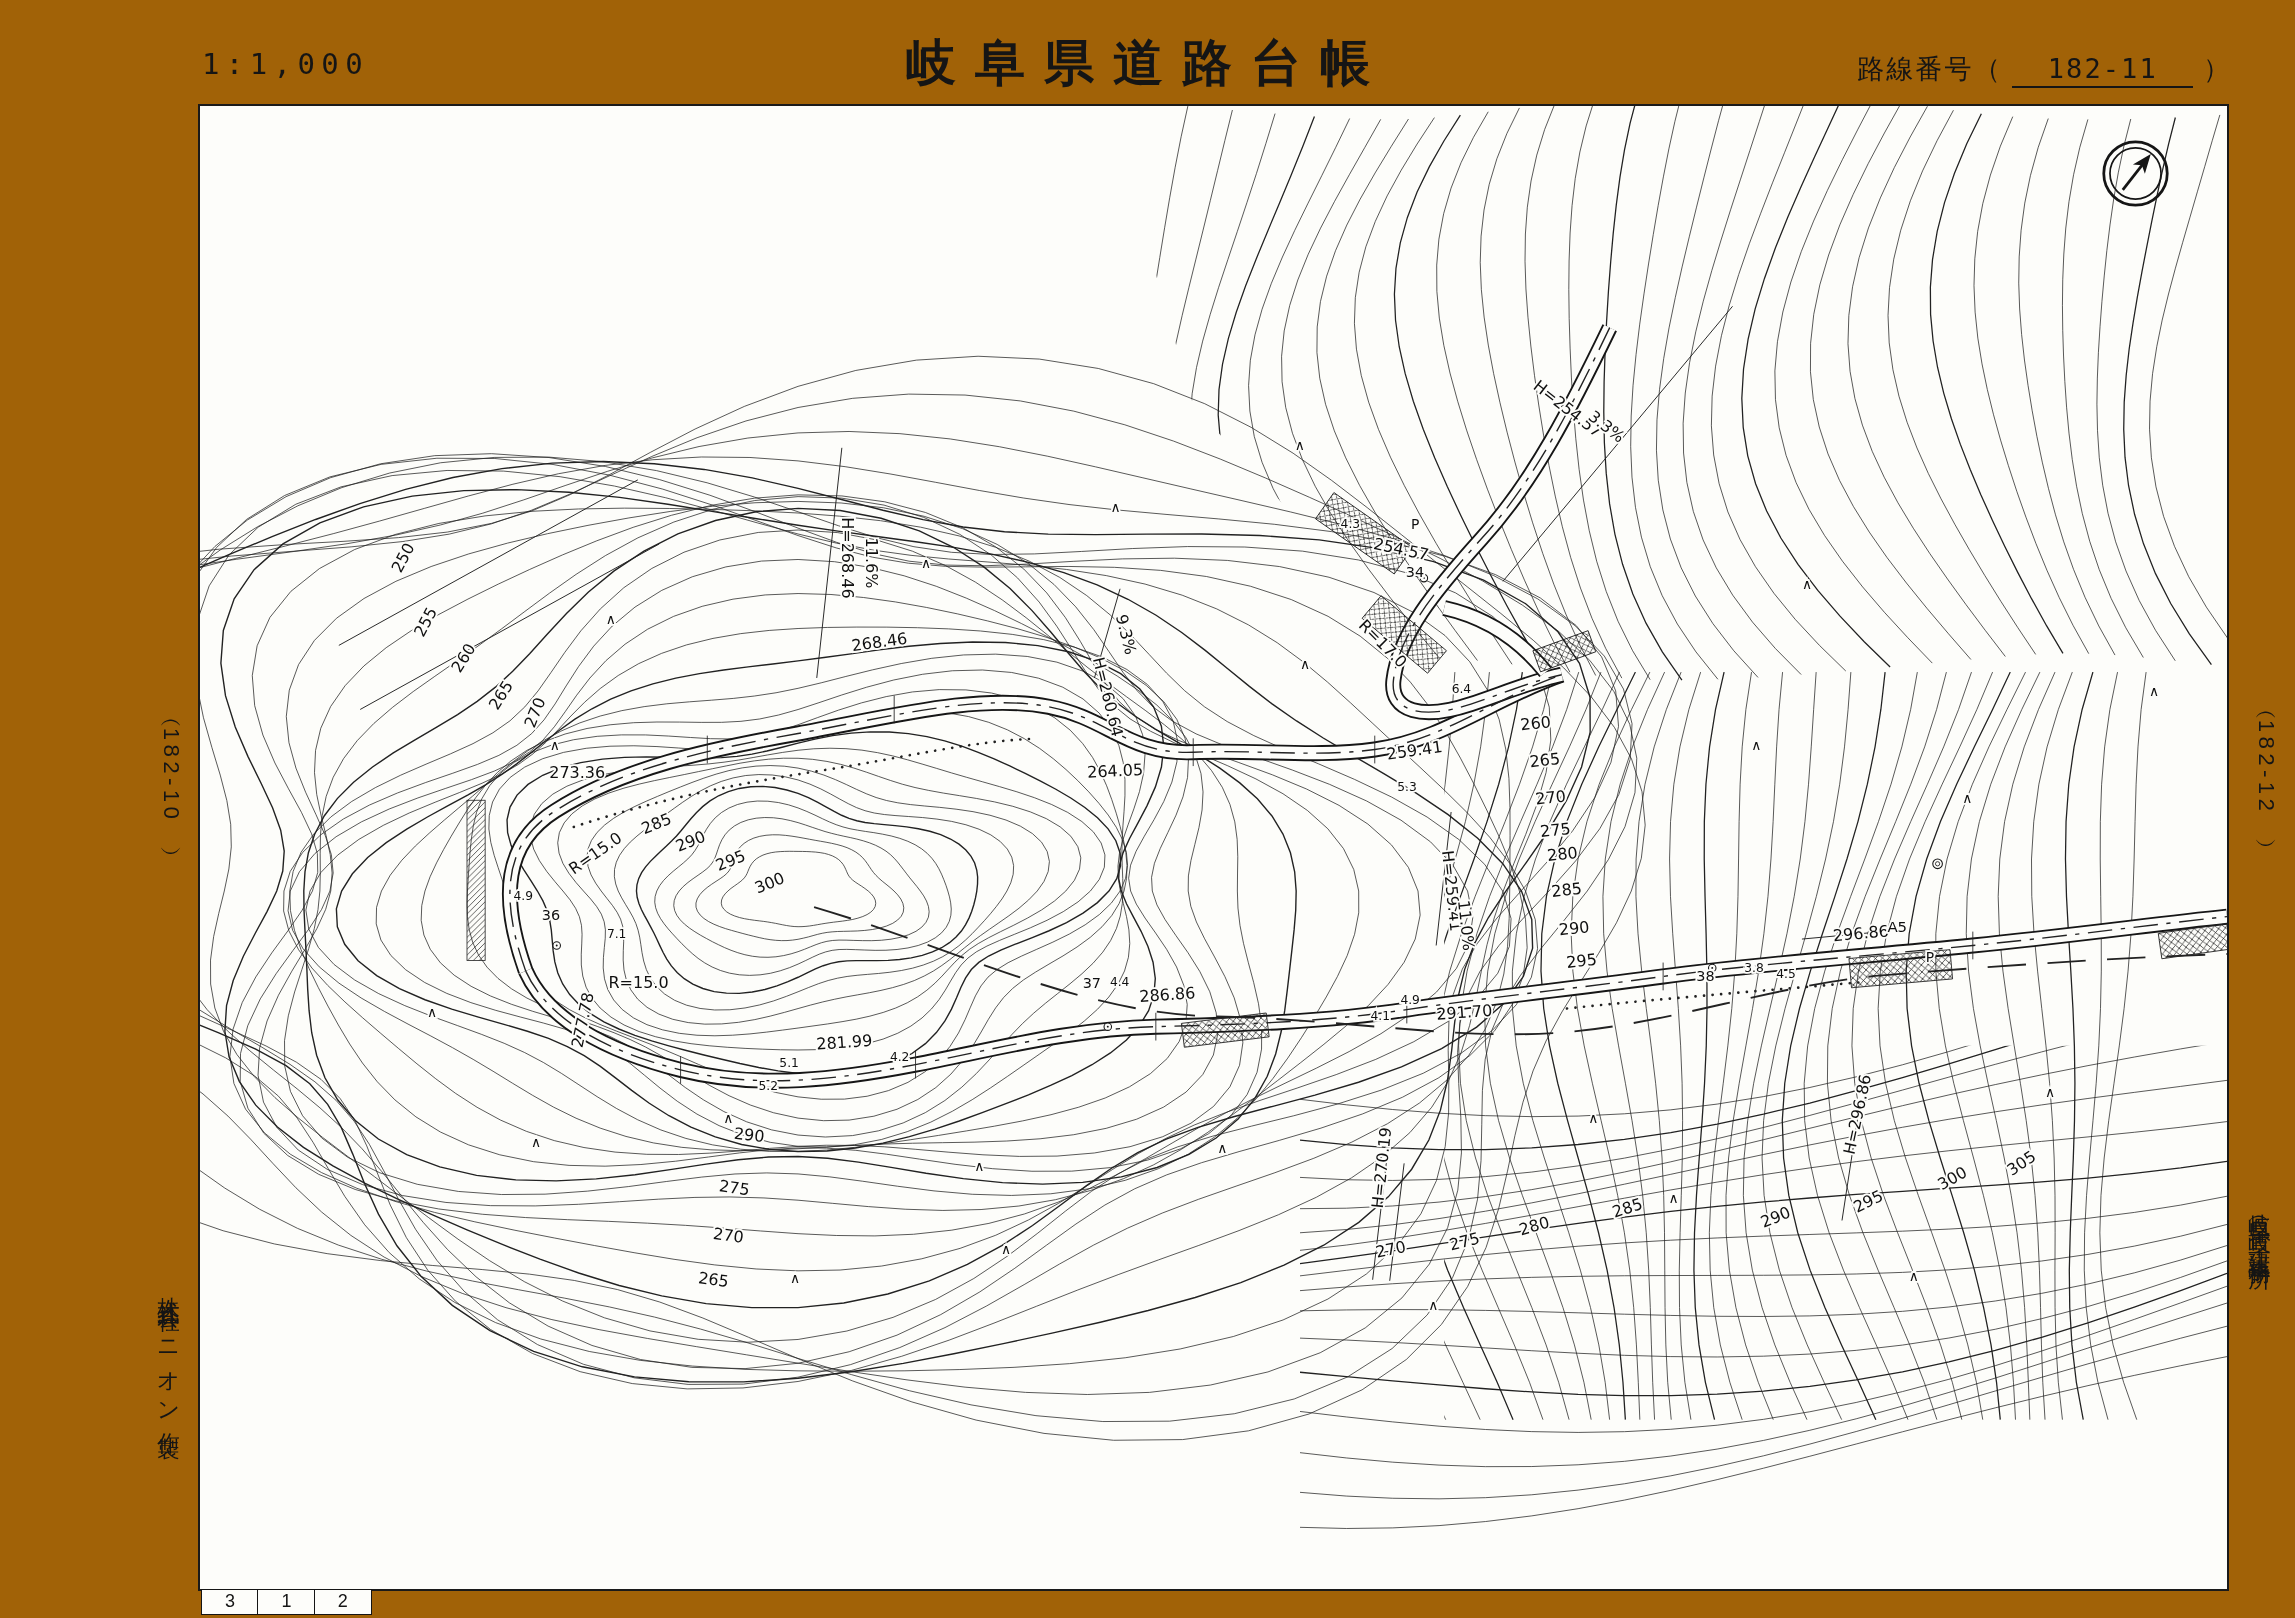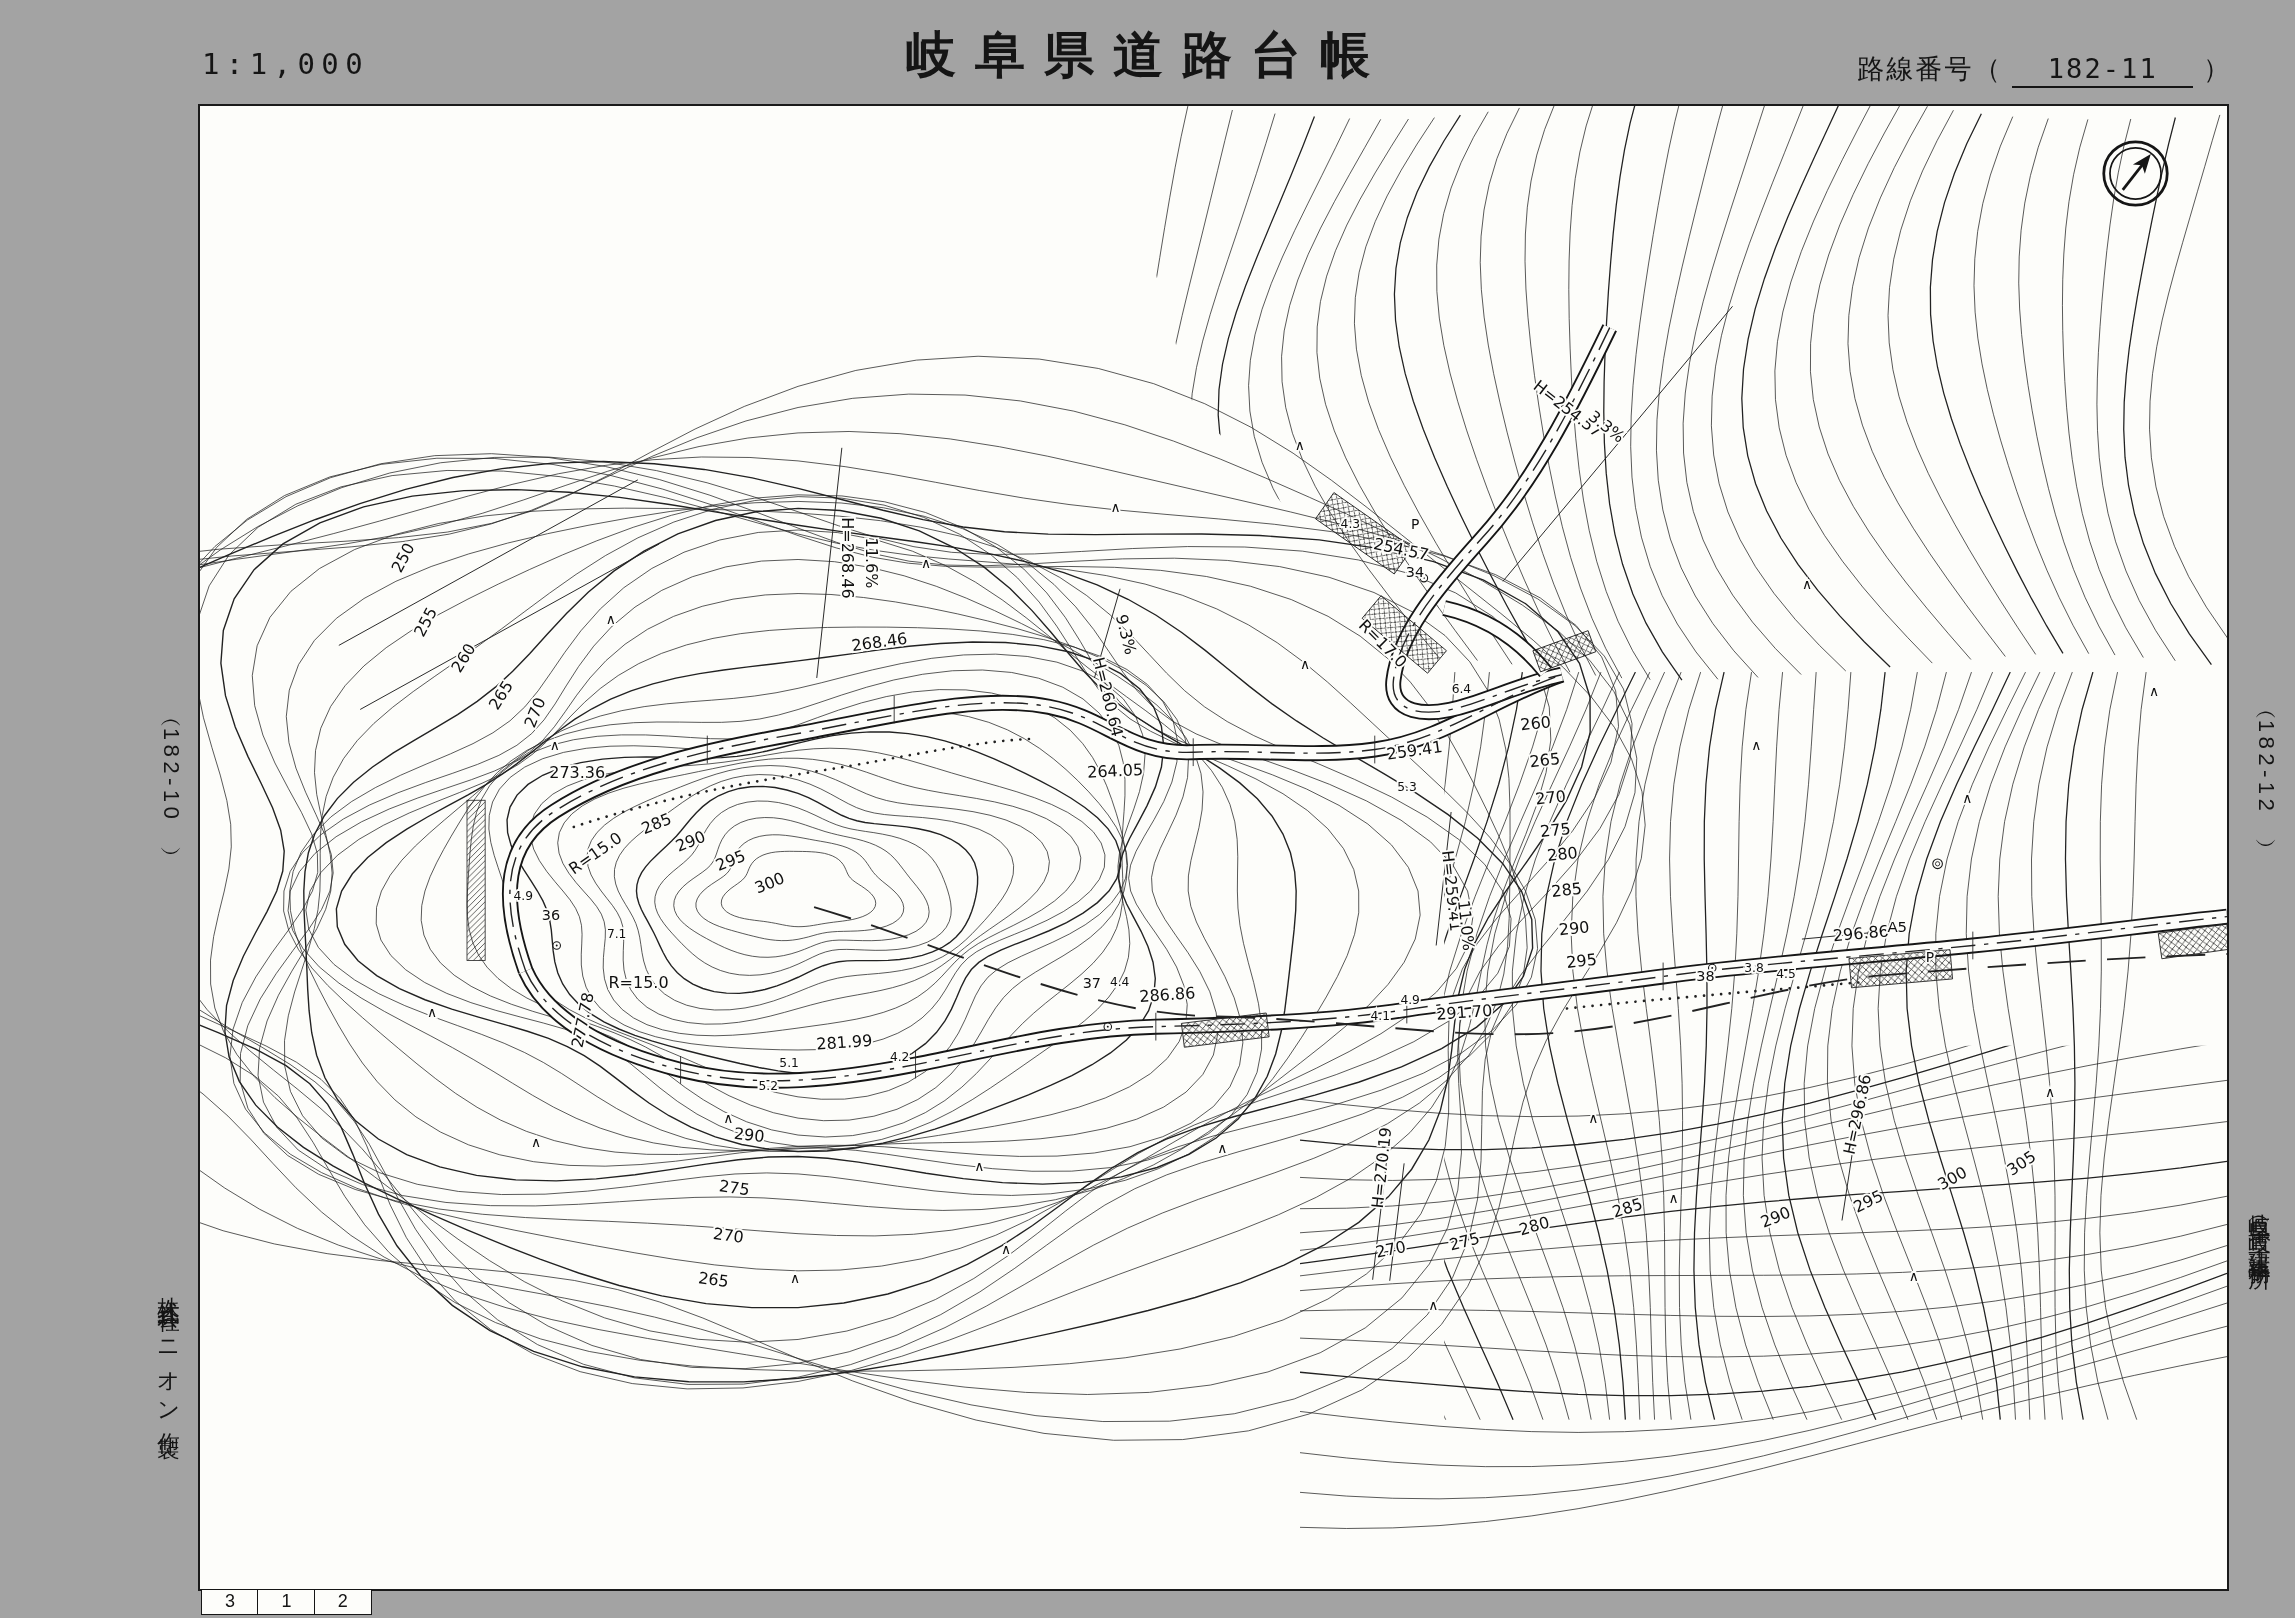--- a/index.html
+++ b/index.html
@@ -1,22 +1,22 @@
 <!DOCTYPE html>
 <html style="font-size:8.5px"><head>
 <meta charset="utf-8">
 <style>
   html,body{margin:0;padding:0;background:#e9e9e6;}
-  .page{position:relative;width:2295px;height:1618px;background:#a3a3a3;
+  .page{position:relative;width:2295px;height:1618px;background:#a16207;
         font-family:"Liberation Sans","DejaVu Sans",sans-serif;color:#151515;overflow:hidden;}
 
   
   .scale-label{position:absolute;left:202px;top:47px;font-size:29px;letter-spacing:6.4px;
                font-family:"DejaVu Sans Mono","Liberation Mono",monospace;}
-  .title{position:absolute;left:0;right:0;top:22.4px;margin:0;text-align:center;
+  .title{position:absolute;left:0;right:0;top:22.4px;margin:8px;text-align:center;
          font-size:50px;font-weight:700;letter-spacing:19px;}
   .route{position:absolute;right:63px;top:51px;font-size:27px;letter-spacing:2.1px;}
   .route-num{display:inline-block;min-width:166px;text-align:center;
              border-bottom:2.1px solid #151515;padding:0 7.5px 2.1px 7.5px;
              font-family:"DejaVu Sans Mono","Liberation Mono",monospace;}
 
   
   .frame{position:absolute;left:198px;top:104px;width:2027px;height:1483px;
          border:2.1px solid #1a1a1a;background:#fdfdfa;box-sizing:content-box;}
   #terrain{position:absolute;left:0;top:0;width:2027px;height:1483px;}

